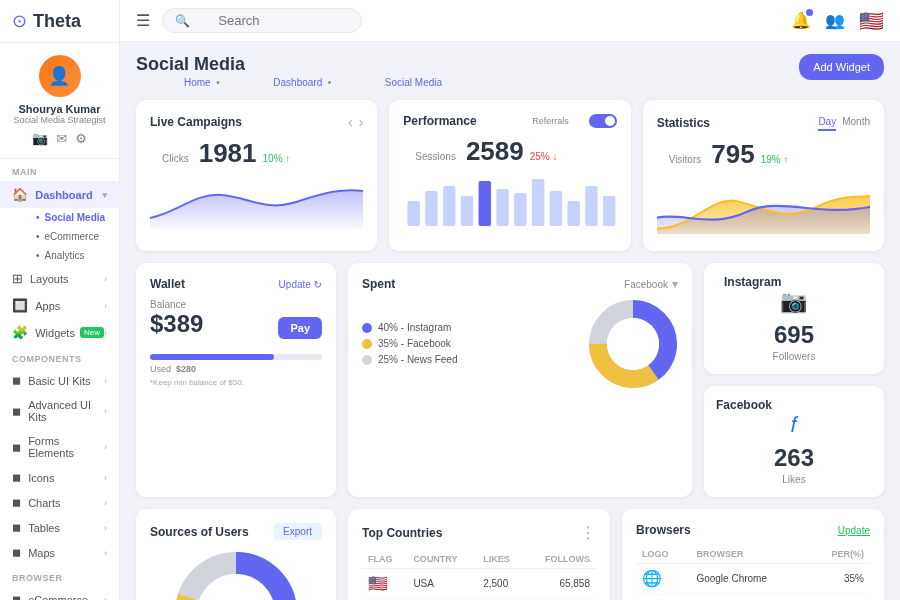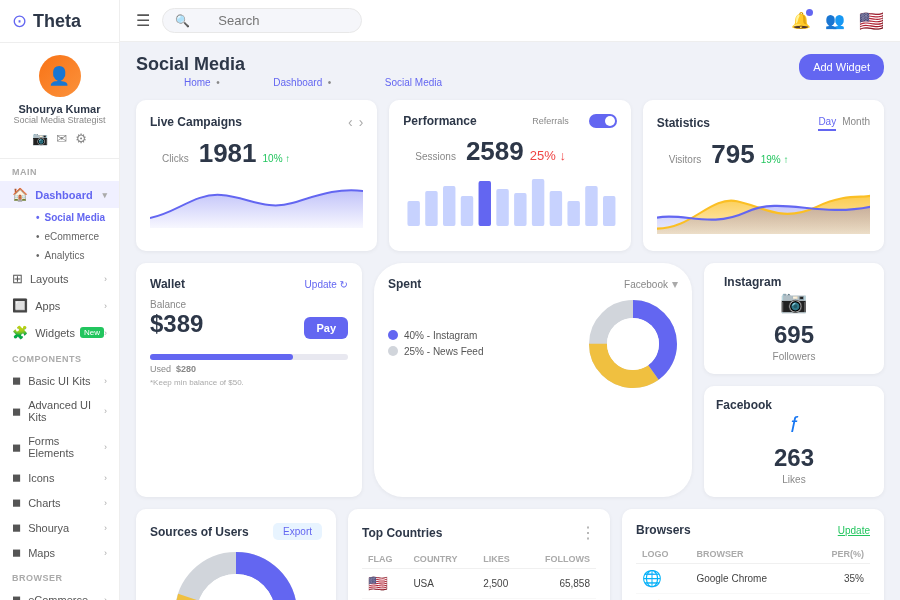--- a/index.html
+++ b/index.html
@@ -135,21 +135,21 @@
     }
     .card-title { font-size: 12px; font-weight: 600; color: #2d3748; }
     .card-actions { display: flex; gap: 6px; color: #aaa; font-size: 14px; cursor: pointer; }
 
     
     .live-campaigns { flex: 1; }
     .metric-row { display: flex; align-items: baseline; gap: 6px; margin-bottom: 4px; margin-left: 12px; }
     .metric-label { font-size: 10px; color: #888; margin-right: 4px; }
     .metric-value { font-size: 26px; font-weight: 700; color: #2d3748; }
     .metric-change-up { color: #22c55e; font-size: 10px; }
-    .metric-change-down { color: #ef4444; font-size: 13px; }
+    .metric-change-down { color: #ef4444; font-size: 10px; }
 
     
     .chart-area { width: 100%; height: 55px; }
 
     
     .performance-card { flex: 1; }
     .toggle-switch {
       display: flex; align-items: center; gap: 20px; font-size: 9px; color: #888;
     }
     .toggle-pill {
@@ -161,38 +161,38 @@
       width: 10px; height: 10px; background: white; border-radius: 50%;
     }
 
     
     .statistics-card { flex: 1; }
     .stat-tabs { display: flex; gap: 6px; font-size: 10px; }
     .stat-tab { cursor: pointer; color: #888; padding: 2px 0; }
     .stat-tab.active { color: #6366f1; border-bottom: 2px solid #6366f1; }
 
     
-    .wallet-card { width: 226px; flex-shrink: 0; }
+    .wallet-card { width: 200px; flex-shrink: 0; }
     .balance-label { font-size: 10px; color: #888; }
     .balance-value { font-size: 24px; font-weight: 700; color: #2d3748; margin-bottom: 8px; }
     .wallet-row { display: flex; justify-content: space-between; align-items: center; margin-bottom: 8px; }
     .btn-pay {
       background: #6366f1; color: white; border: none; border-radius: 6px;
       padding: 5px 12px; font-size: 11px; cursor: pointer; font-weight: 600;
     }
     .progress-bar-wrap { background: #e8e8f0; border-radius: 3px; height: 6px; margin-bottom: 4px; }
     .progress-bar-fill { height: 100%; border-radius: 3px; background: #6366f1; }
     .used-label { font-size: 9px; color: #888; }
     .min-balance-note { font-size: 8px; color: #aaa; margin-top: 4px; }
     .wallet-update { font-size: 10px; color: #6366f1; cursor: pointer; }
 
     
-    .spent-card { flex: 1; border-radius: 29px; }
+    .spent-card { flex: 1; }
     .spent-legend { list-style: none; margin-top: 4px; }
-    .spent-legend li { display: flex; align-items: flex-start; gap: 6px; font-size: 10px; color: #555; margin-bottom: 5px; }
+    .spent-legend li { display: flex; align-items: center; gap: 6px; font-size: 10px; color: #555; margin-bottom: 5px; }
     .legend-dot { width: 10px; height: 10px; border-radius: 50%; flex-shrink: 0; }
     .spent-chart-wrap { display: flex; align-items: center; gap: 10px; }
     .spent-legend-wrap { flex: 1; }
     .social-card { flex: 1; display: flex; flex-direction: column; align-items: center; padding: 12px; }
     .social-icon { font-size: 22px; margin-bottom: 6px; }
     .social-count { font-size: 24px; font-weight: 700; color: #2d3748; }
     .social-sub { font-size: 10px; color: #888; margin-top: 2px; }
     .insta-icon { color: #e1306c; }
     .fb-icon { color: #1877f2; }
 
@@ -310,21 +310,21 @@
   <div class="sidebar-item">
     <div class="sidebar-item-left">
         <span>◼</span>
         <span>Charts</span>
       </div>
     <span class="chevron">›</span>
   </div>
   <div class="sidebar-item">
     <div class="sidebar-item-left">
         <span>◼</span>
-        <span>Shourya</span>
+        <span>Tables</span>
       </div>
     <span class="chevron">›</span>
   </div>
   <div class="sidebar-item">
     <div class="sidebar-item-left">
         <span>◼</span>
         <span>Maps</span>
       </div>
     <span class="chevron">›</span>
   </div>
@@ -487,20 +487,24 @@
             <span style="font-size:10px;color:#888;">Facebook</span>
             <span style="color:#aaa;font-size:12px;">▾</span>
           </div>
         </div>
         <div class="spent-chart-wrap">
           <div class="spent-legend-wrap">
             <ul class="spent-legend">
               <li>
                 <span class="legend-dot" style="background:#6366f1;"></span>
                 <span>40% - Instagram</span>
+              </li>
+              <li>
+                <span class="legend-dot" style="background:#f0c040;"></span>
+                <span>35% - Facebook</span>
               </li>
               <li>
                 <span class="legend-dot" style="background:#d1d5db;"></span>
                 <span>25% - News Feed</span>
               </li>
             </ul>
           </div>
 
           <svg width="90" height="90" viewBox="0 0 90 90">
 

